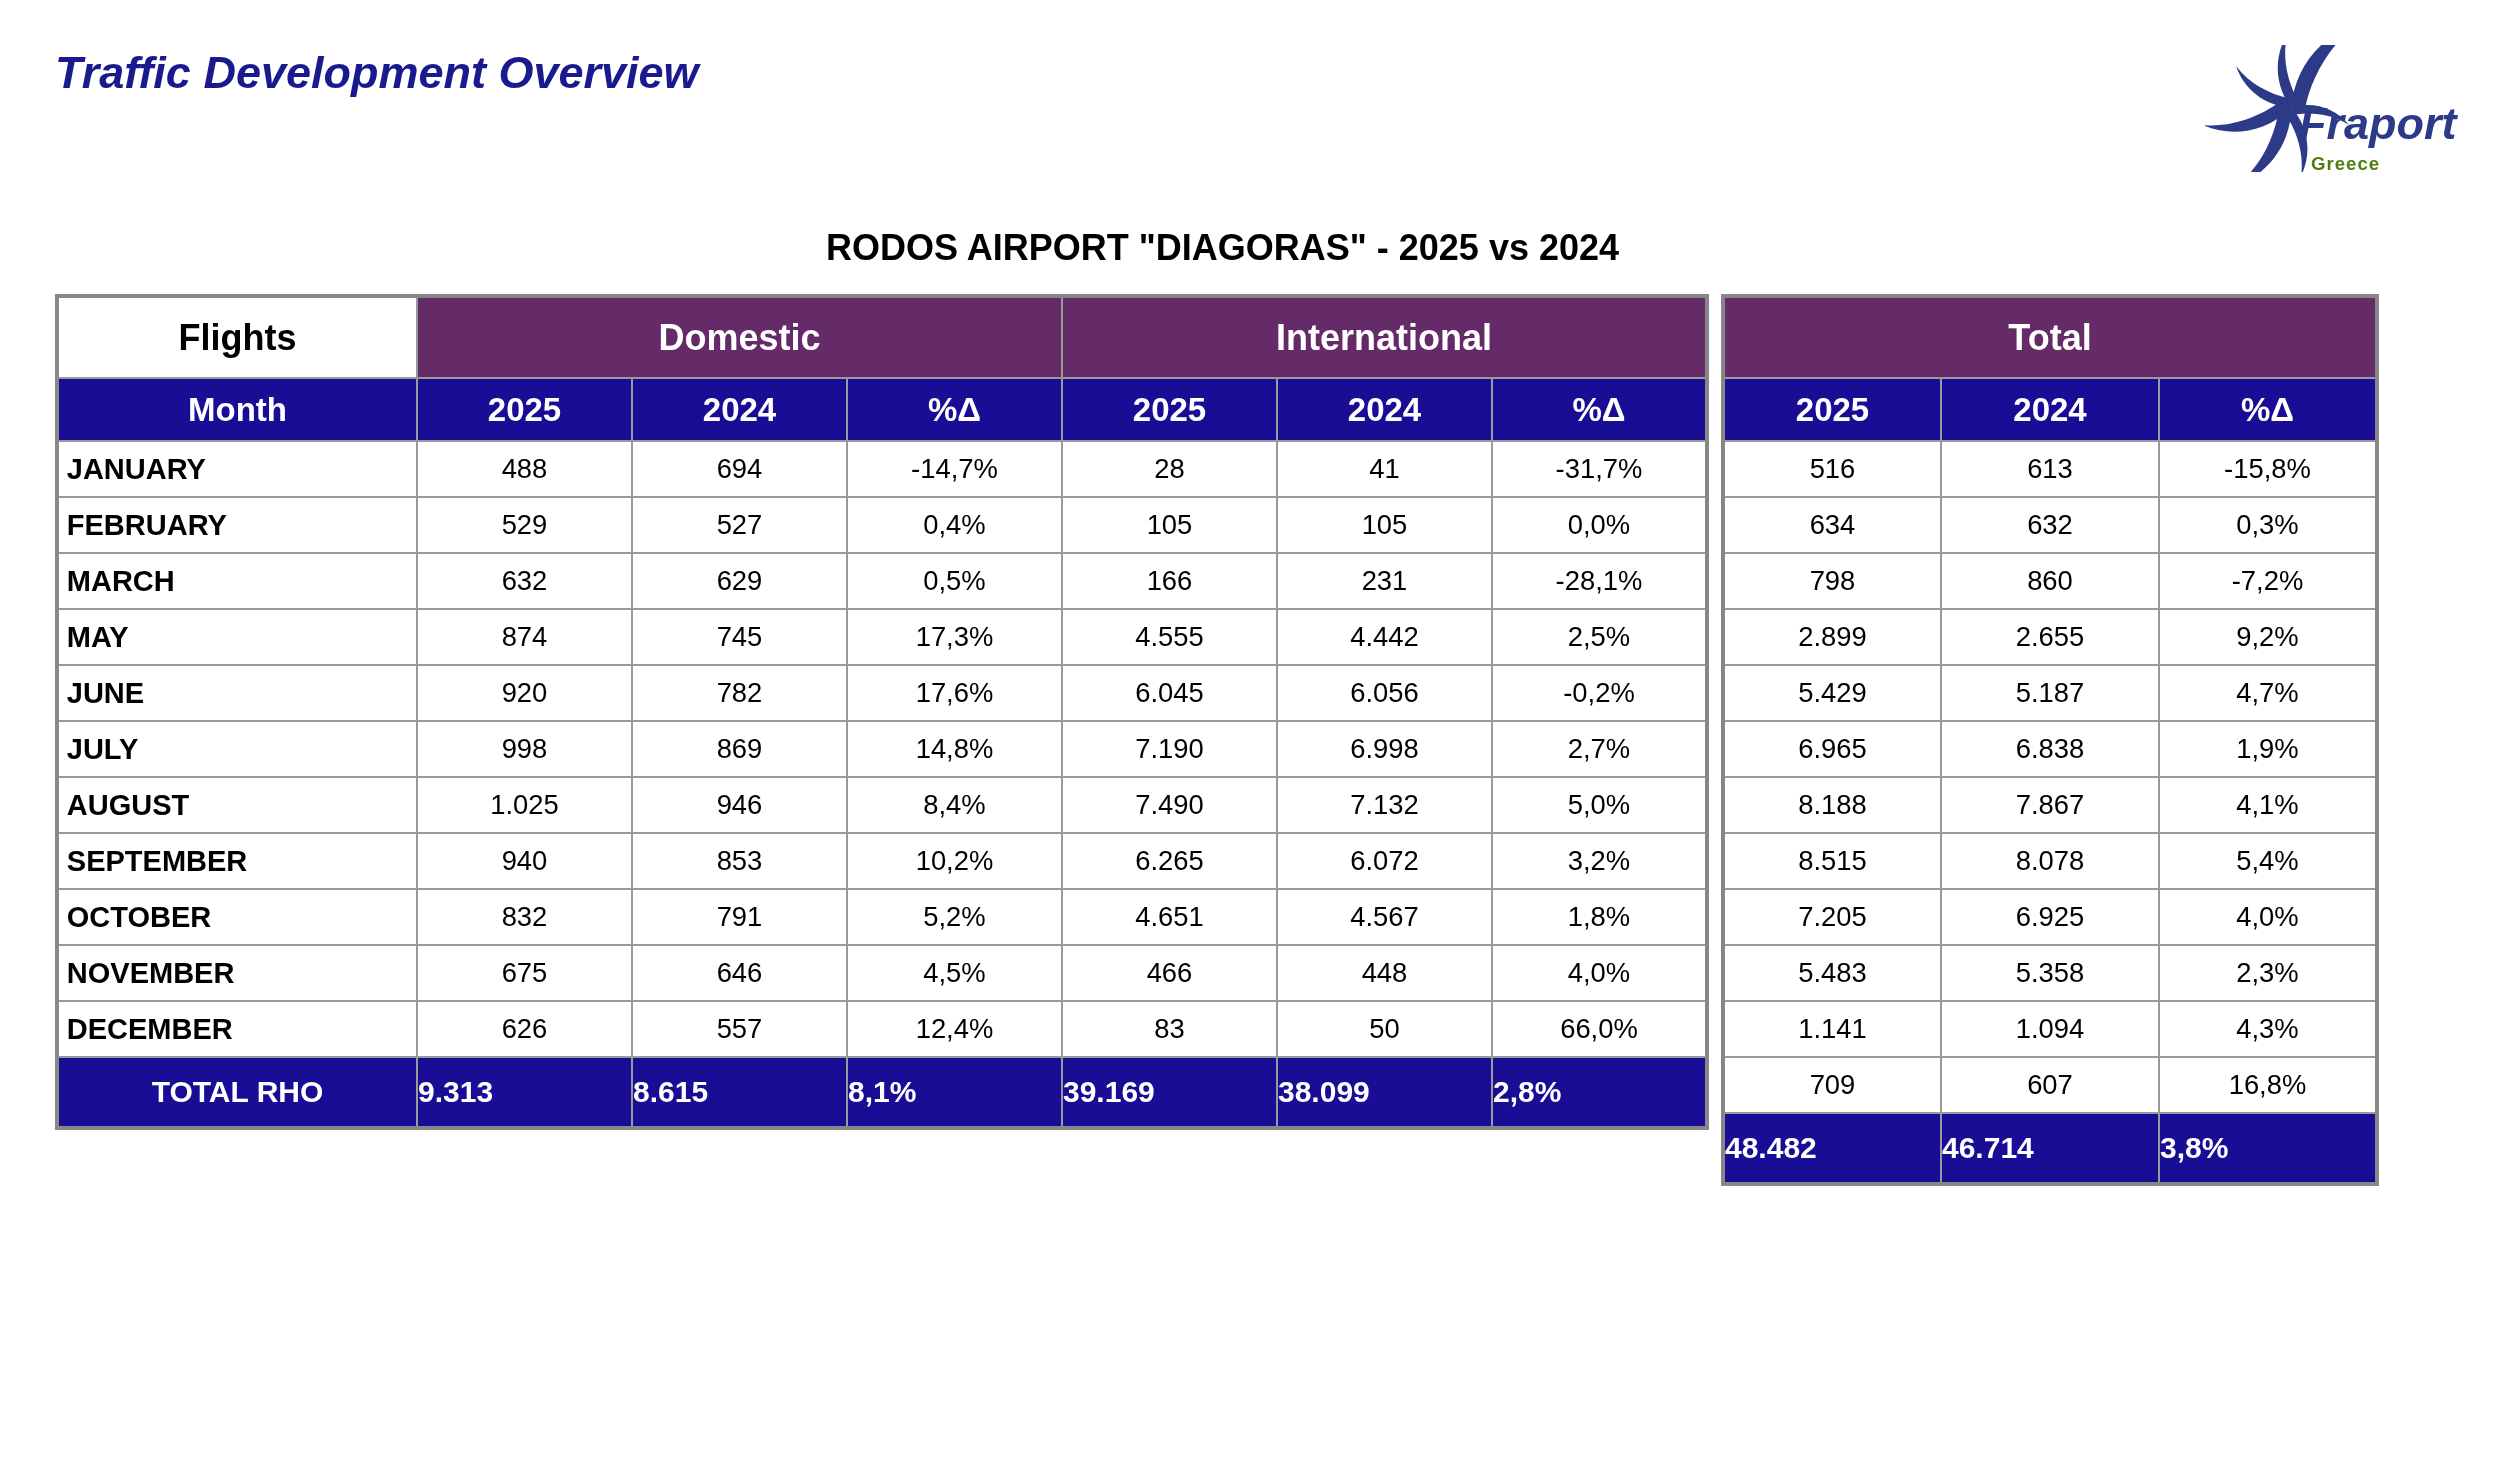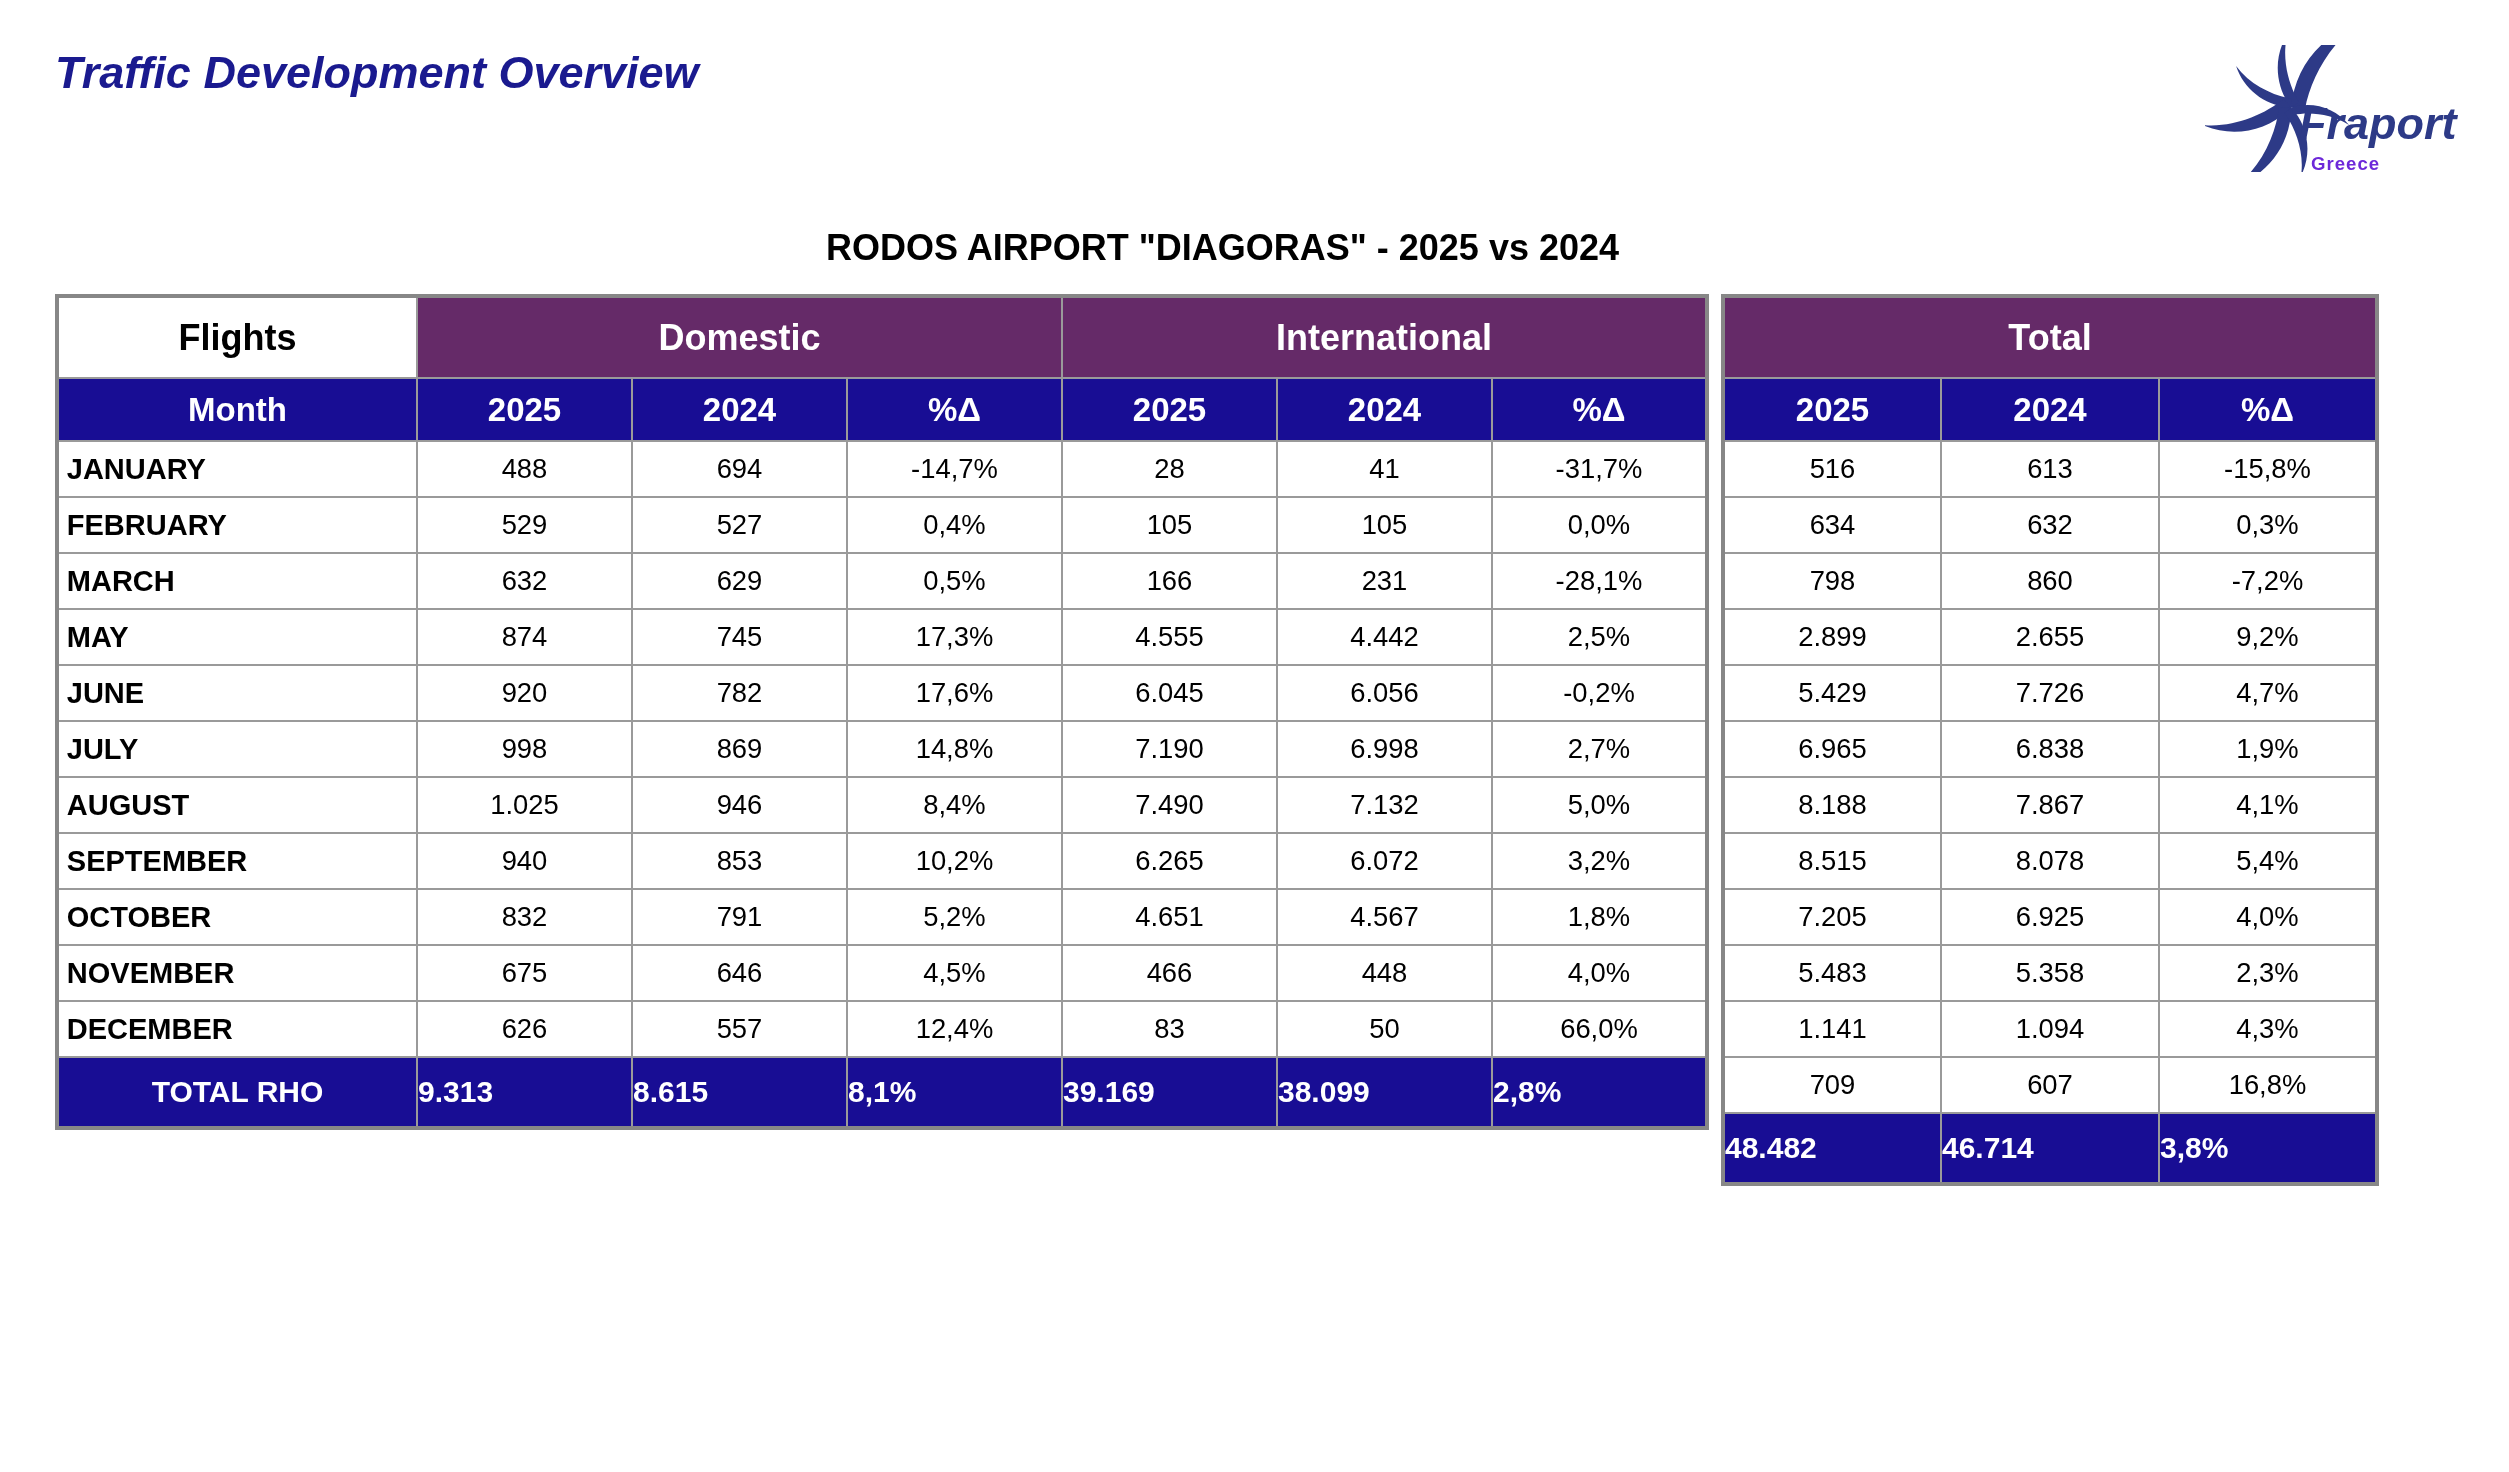--- a/index.html
+++ b/index.html
@@ -19,21 +19,21 @@
   }
   
   .logo{position:absolute;left:2205px;top:37px;width:284px;height:147px;}
   .logo svg{position:absolute;left:0;top:7.8px;}
   .logo .brand{
     position:absolute;left:94px;top:61px;
     font-size:45px;font-weight:bold;font-style:italic;color:var(--logo-navy);
   }
   .logo .country{
     position:absolute;left:106px;top:116px;
-    font-size:18.6px;font-weight:bold;color:#6d28d9;letter-spacing:1px;
+    font-size:18.6px;font-weight:bold;color:#4d7c0f;letter-spacing:1px;
   }
   .table-title{
     position:absolute;left:55px;top:227px;width:2335px;margin:0;
     text-align:center;font-size:36px;font-weight:bold;color:#000;
   }
   .tables{
     position:absolute;left:55px;top:294px;
     display:flex;gap:12px;align-items:flex-start;
   }
   table{border-collapse:collapse;table-layout:fixed;background:#fff;}
@@ -259,21 +259,21 @@
           <td class="num">860</td>
           <td class="delta">-7,2%</td>
         </tr>
         <tr>
           <td class="num">2.899</td>
           <td class="num">2.655</td>
           <td class="delta">9,2%</td>
         </tr>
         <tr>
           <td class="num">5.429</td>
-          <td class="num">7.726</td>
+          <td class="num">5.187</td>
           <td class="delta">4,7%</td>
         </tr>
         <tr>
           <td class="num">6.965</td>
           <td class="num">6.838</td>
           <td class="delta">1,9%</td>
         </tr>
         <tr>
           <td class="num">8.188</td>
           <td class="num">7.867</td>

